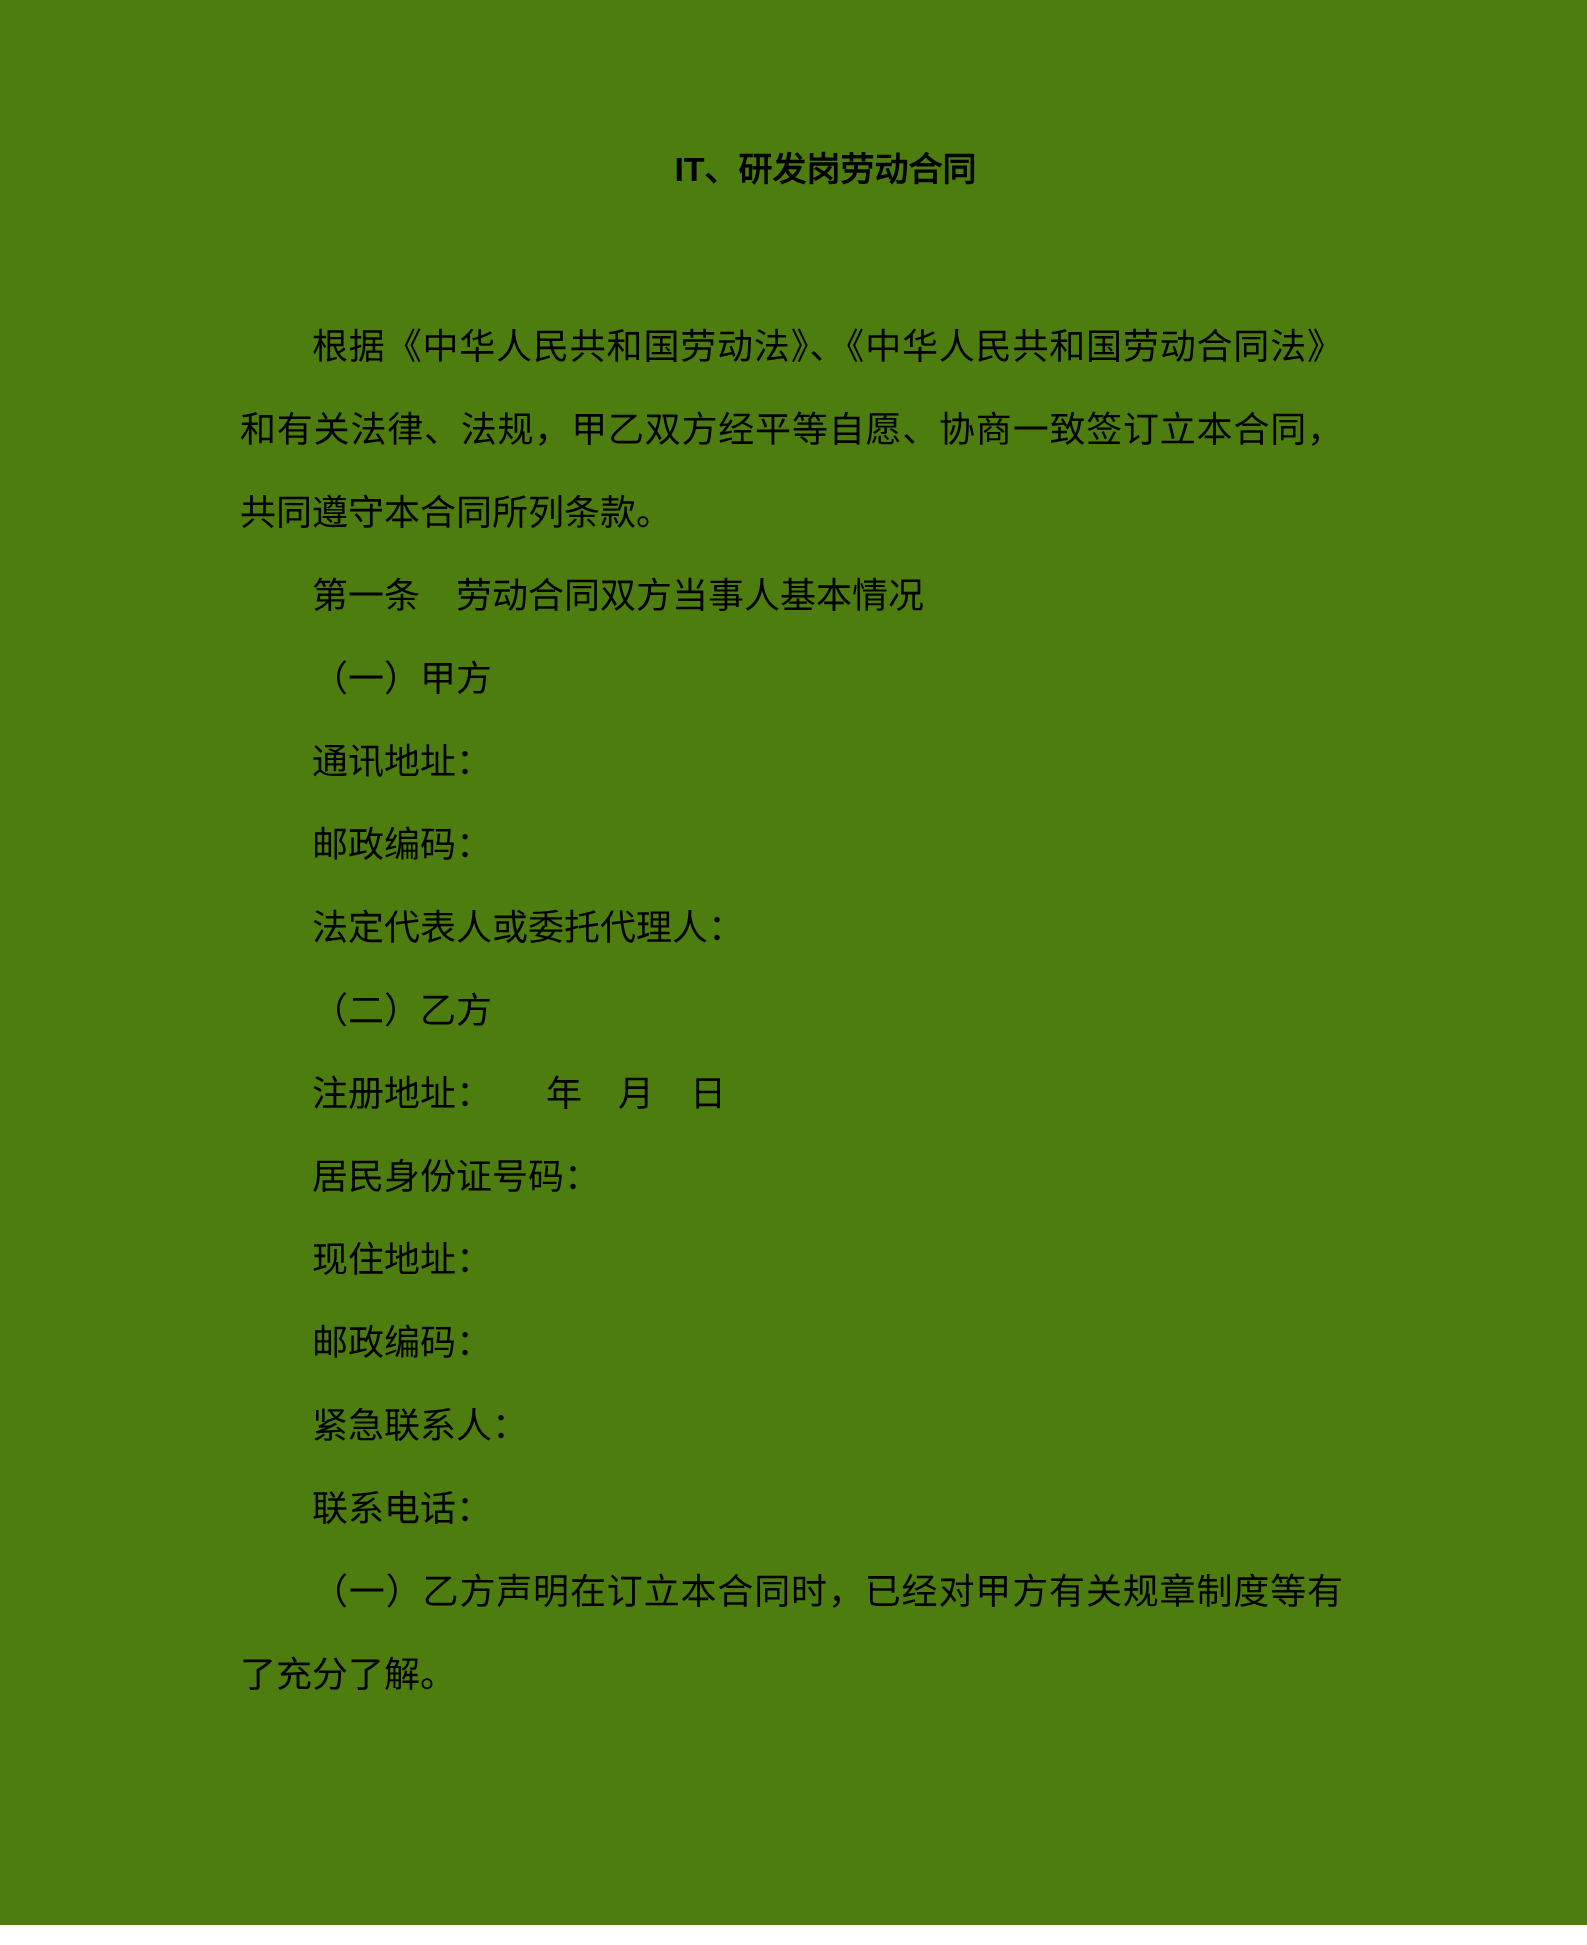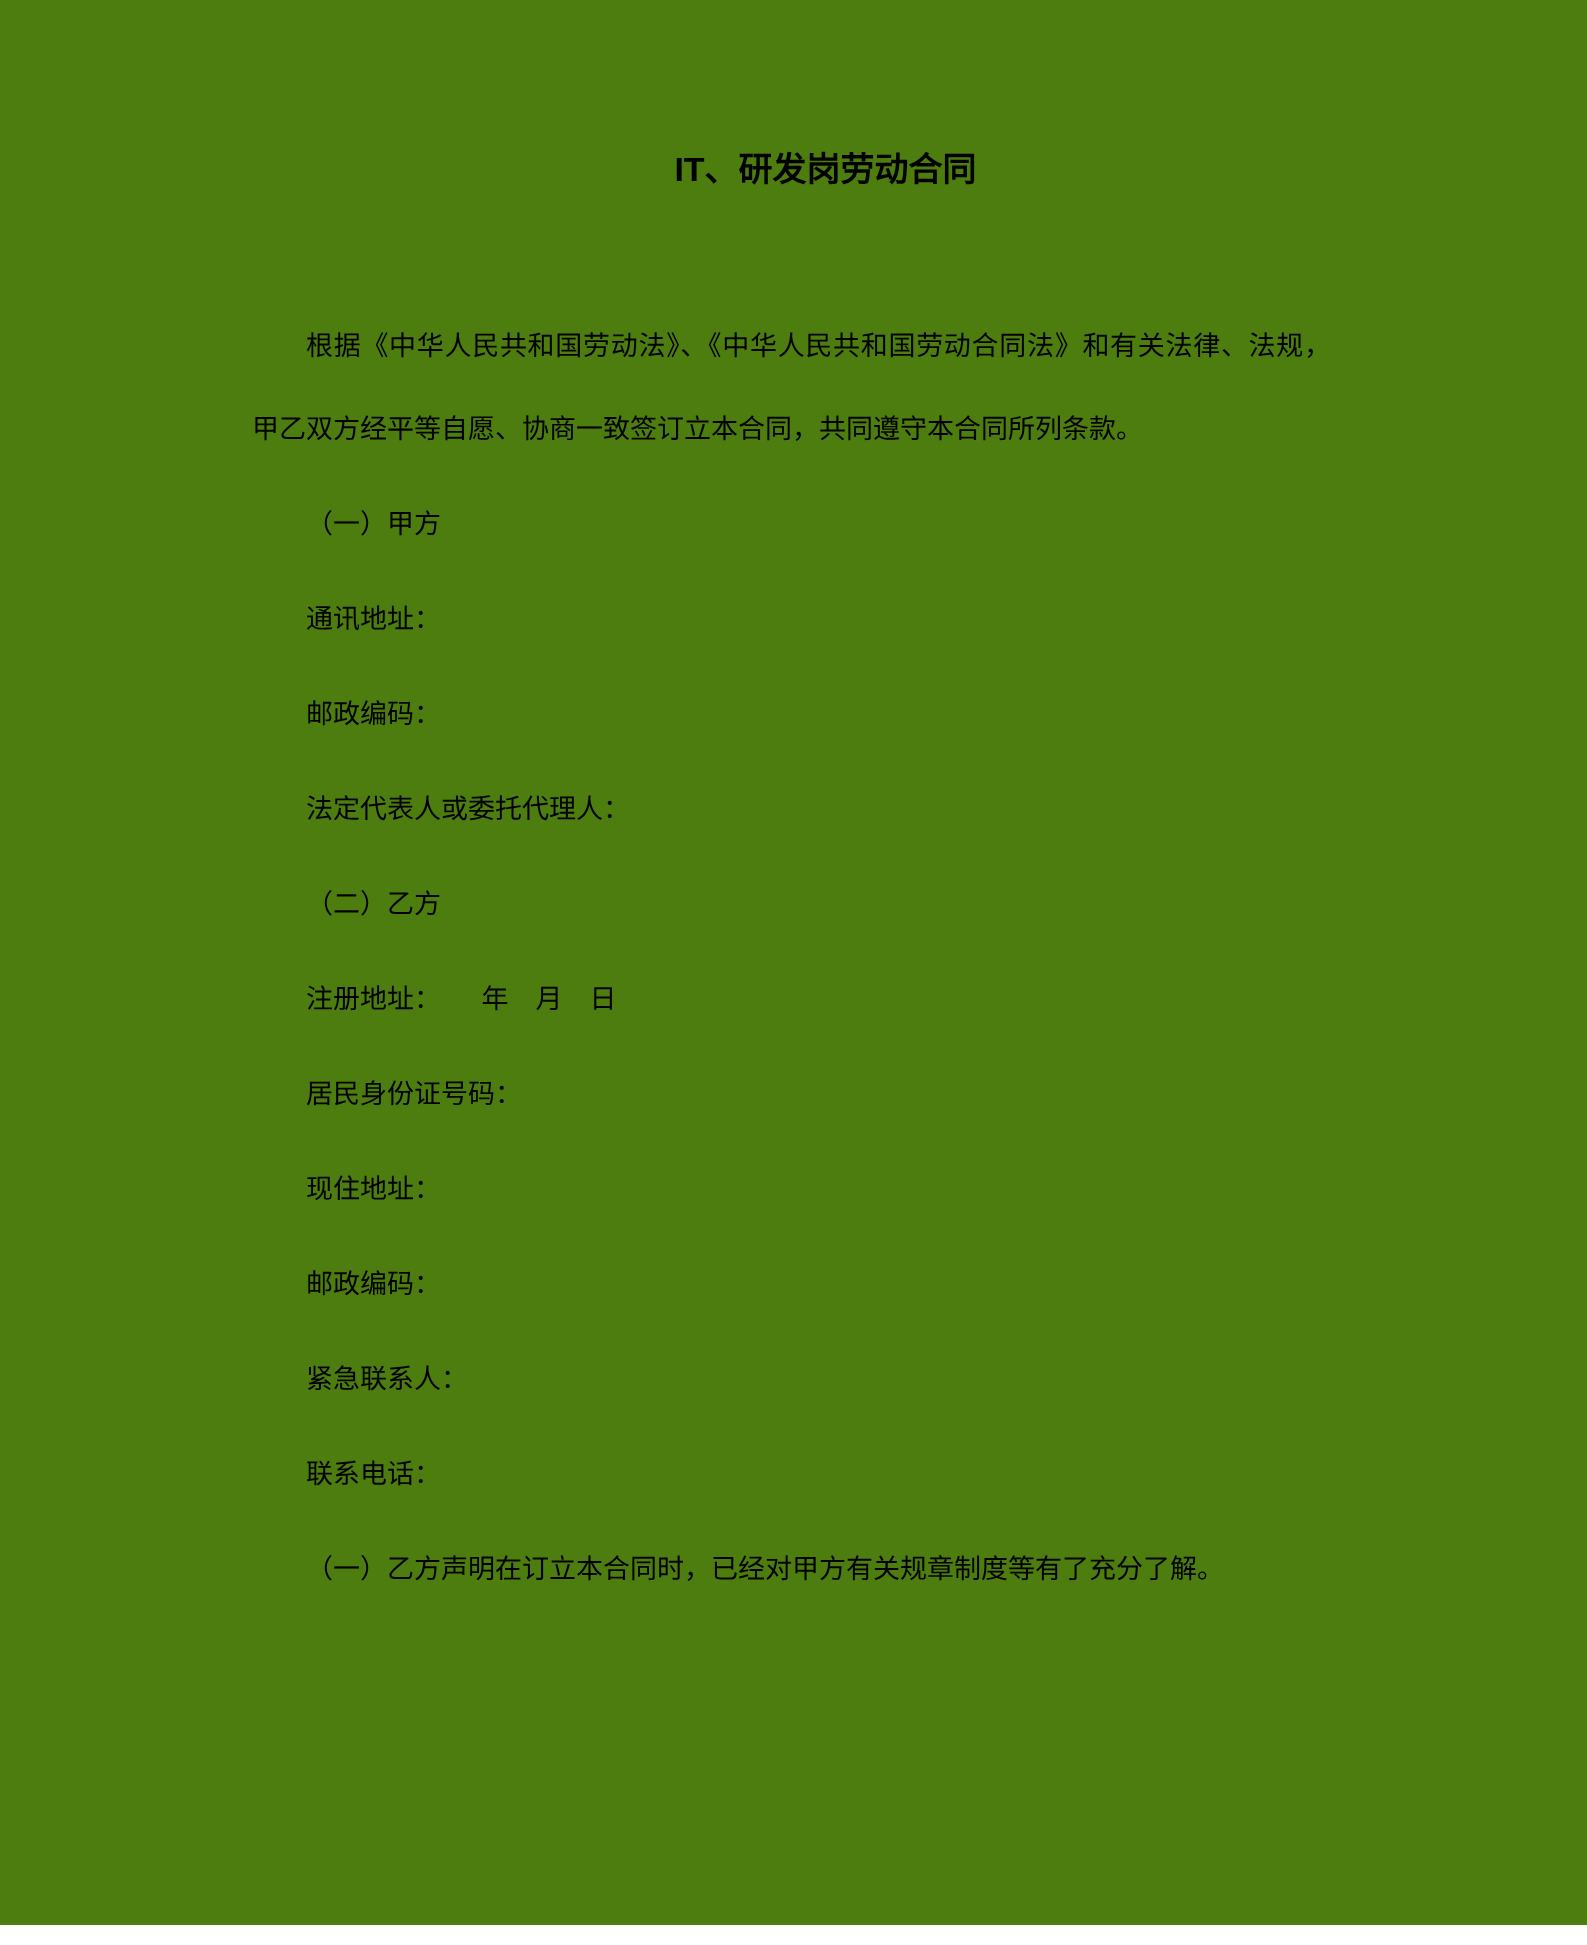--- a/index.html
+++ b/index.html
@@ -25,35 +25,36 @@
   .doc-title {
     margin: 0 0 94px 0;
     font-size: 34px;
     font-weight: 600;
     line-height: 83px;
     text-align: center;
     text-indent: 2em; 
     white-space: nowrap;
   }
   .para {
-    margin: 12px;
-    font-size: 27px;
+    margin: 0;
+    font-size: 36px;
     font-weight: 400;
     line-height: 83px;
     text-align: justify;
     text-indent: 2em;
   }
 </style>
 </head>
 <body>
 
 <div class="page">
   <h1 class="doc-title">IT、研发岗劳动合同</h1>
 
   <p class="para">根据《中华人民共和国劳动法》、《中华人民共和国劳动合同法》和有关法律、法规，甲乙双方经平等自愿、协商一致签订立本合同，共同遵守本合同所列条款。</p>
+  <p class="para">第一条　劳动合同双方当事人基本情况</p>
   <p class="para">（一）甲方</p>
   <p class="para">通讯地址：</p>
   <p class="para">邮政编码：</p>
   <p class="para">法定代表人或委托代理人：</p>
   <p class="para">（二）乙方</p>
   <p class="para">注册地址：　　年　月　日</p>
   <p class="para">居民身份证号码：</p>
   <p class="para">现住地址：</p>
   <p class="para">邮政编码：</p>
   <p class="para">紧急联系人：</p>

